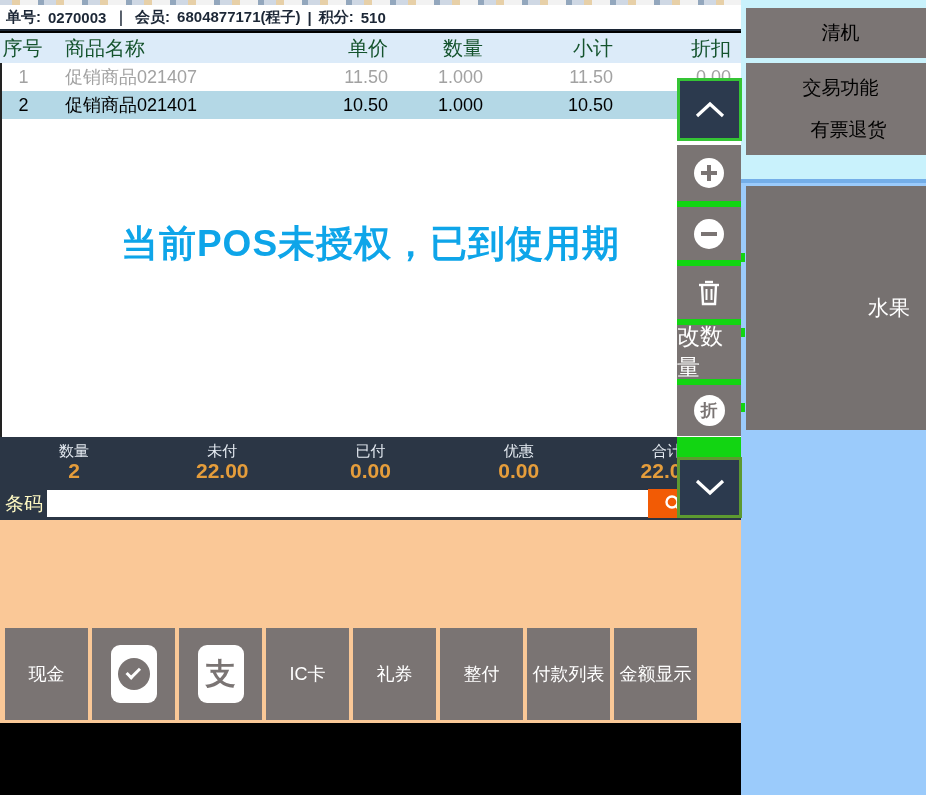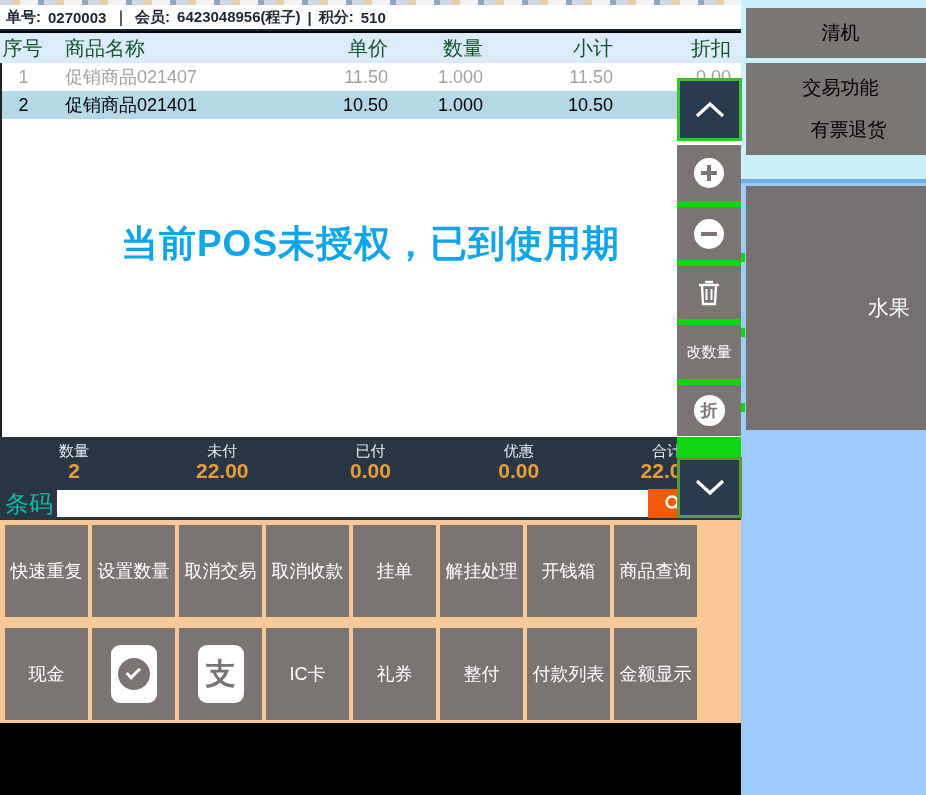--- a/index.html
+++ b/index.html
@@ -27,40 +27,40 @@
     font-size:37px; font-weight:bold; color:#0ea5e9; letter-spacing:1px; }
 
   .sumbar { position:absolute; left:0; top:437px; width:741px; height:50px; background:#2b3645;
     display:grid; grid-template-columns:repeat(5,1fr); }
   .sumcell { display:flex; flex-direction:column; align-items:center; justify-content:center; }
   .sumlabel { font-size:15px; color:#e6ecf3; line-height:1.25; }
   .sumvalue { font-size:21px; font-weight:bold; color:#e59d3b; line-height:1.05; }
 
   .barcodebar { position:absolute; left:0; top:487px; width:741px; height:33px; background:#2b3645;
     display:flex; align-items:center; }
-  .bc-label { color:#14b8a6; font-size:24px; margin:0 4px 0 5px; white-space:nowrap; }
+  .bc-label { color:#fef9c3; font-size:19px; margin:0 4px 0 5px; white-space:nowrap; }
   .bc-input { flex:1; height:27px; border:none; outline:none; font-size:16px; padding:0 5px; background:#fff; }
   .bc-search { width:93px; height:29px; background:#f25b05; border:none; color:#fff;
     display:flex; align-items:center; justify-content:center; gap:3px; font-size:19px; cursor:pointer; }
 
   .keypanel { position:absolute; left:0; top:520px; width:741px; height:203px; background:#fac897; }
   .keyrow { position:absolute; left:5px; display:flex; gap:4px; }
   .keyrow1 { top:5px; } .keyrow2 { top:108px; }
   .key { width:83px; height:92px; background:#7a7473; color:#fff; font-size:18px;
     display:flex; align-items:center; justify-content:center; text-align:center; cursor:pointer; }
 
   
   .up-btn { position:absolute; left:677px; top:78px; width:65px; height:63px; background:#2c3a4e;
     border:3px solid #35c435; display:flex; align-items:center; justify-content:center; z-index:6; cursor:pointer; }
   .graystack { position:absolute; left:677px; top:145px; width:64px; z-index:5; }
   .gbtn { background:#7a7473; display:flex; align-items:center; justify-content:center;
     color:#fff; cursor:pointer; }
   .gsep { height:6px; background:#12d512; }
   .h56{height:56px;} .h53{height:53px;} .h54{height:54px;} .h51{height:51px;}
-  .qty-label { font-size:15px; }
+  .qty-label { font-size:23px; }
   .green-block { position:absolute; left:677px; top:437px; width:64px; height:20px; background:#12d512; z-index:6; }
   .down-btn { position:absolute; left:677px; top:457px; width:65px; height:61px; background:#2c3a4e;
     border:3px solid #5d9a30; display:flex; align-items:center; justify-content:center; z-index:7; cursor:pointer; }
 
   .circle-ico { width:30px; height:30px; border-radius:50%; background:#fff; position:relative; }
   .plus::before, .plus::after, .minus::before { content:""; position:absolute; background:#7a7473; }
   .plus::before { left:7px; top:13px; width:16px; height:4px; }
   .plus::after  { left:13px; top:7px; width:4px; height:16px; }
   .minus::before{ left:7px; top:13px; width:16px; height:4px; }
   .disc-circle { width:31px; height:31px; border-radius:50%; background:#fff; color:#7a7473;
@@ -96,21 +96,21 @@
 
 <div class="stage">
 
   <div class="top-strip"></div>
 
   <div class="topbar">
     <span>单号:</span>
     <span>0270003</span>
     <span>｜</span>
     <span>会员:</span>
-    <span>6423048956(程子)</span>
+    <span>6804877171(程子)</span>
     <span>|</span>
     <span>积分:</span>
     <span>510</span>
   </div>
 
   <div class="thead">
     <div class="cell-seq">序号</div>
     <div class="cell-name">商品名称</div>
     <div class="cell-num">单价</div>
     <div class="cell-num">数量</div>
@@ -168,30 +168,20 @@
     <button class="bc-search">
       <svg width="20" height="20" viewBox="0 0 20 20">
         <circle cx="8" cy="8" r="5.5" fill="none" stroke="#fff" stroke-width="2.4"></circle>
         <line x1="12.5" y1="12.5" x2="18" y2="18" stroke="#fff" stroke-width="2.6"></line>
       </svg>
       <span>搜索</span>
     </button>
   </div>
 
   <div class="keypanel">
-    <div class="keyrow keyrow1">
-      <div class="key">快速重复</div>
-      <div class="key">设置数量</div>
-      <div class="key">取消交易</div>
-      <div class="key">取消收款</div>
-      <div class="key">挂单</div>
-      <div class="key">解挂处理</div>
-      <div class="key">开钱箱</div>
-      <div class="key">商品查询</div>
-    </div>
     <div class="keyrow keyrow2">
       <div class="key">现金</div>
       <div class="key">
         <div class="wx-card">
           <div class="wx-bubble">
               <div class="wx-check"></div>
             </div>
         </div>
       </div>
       <div class="key">

